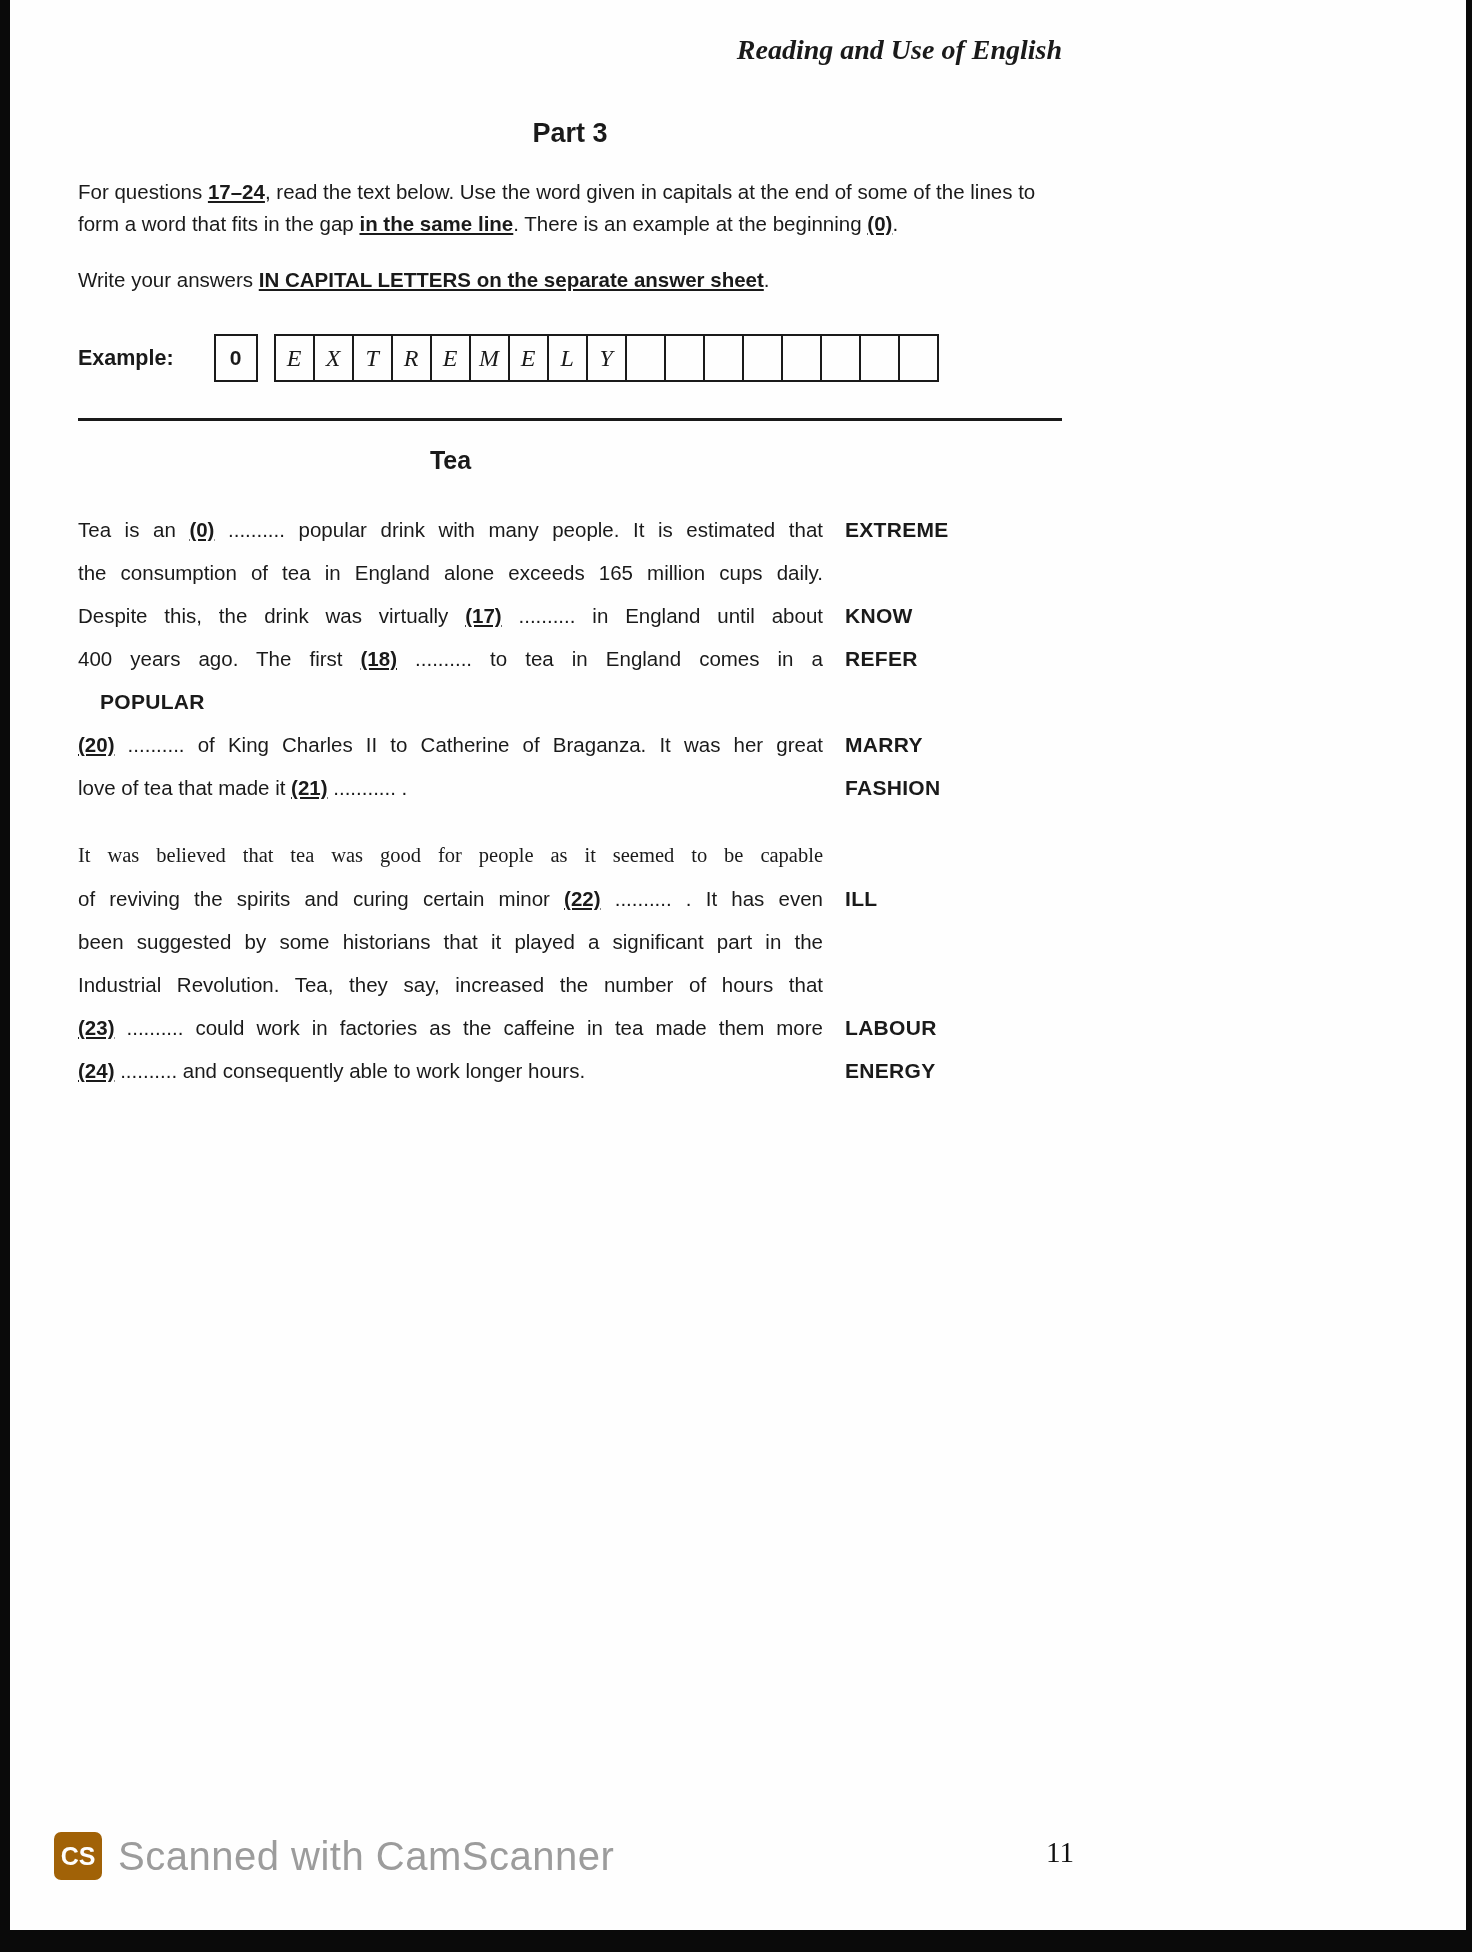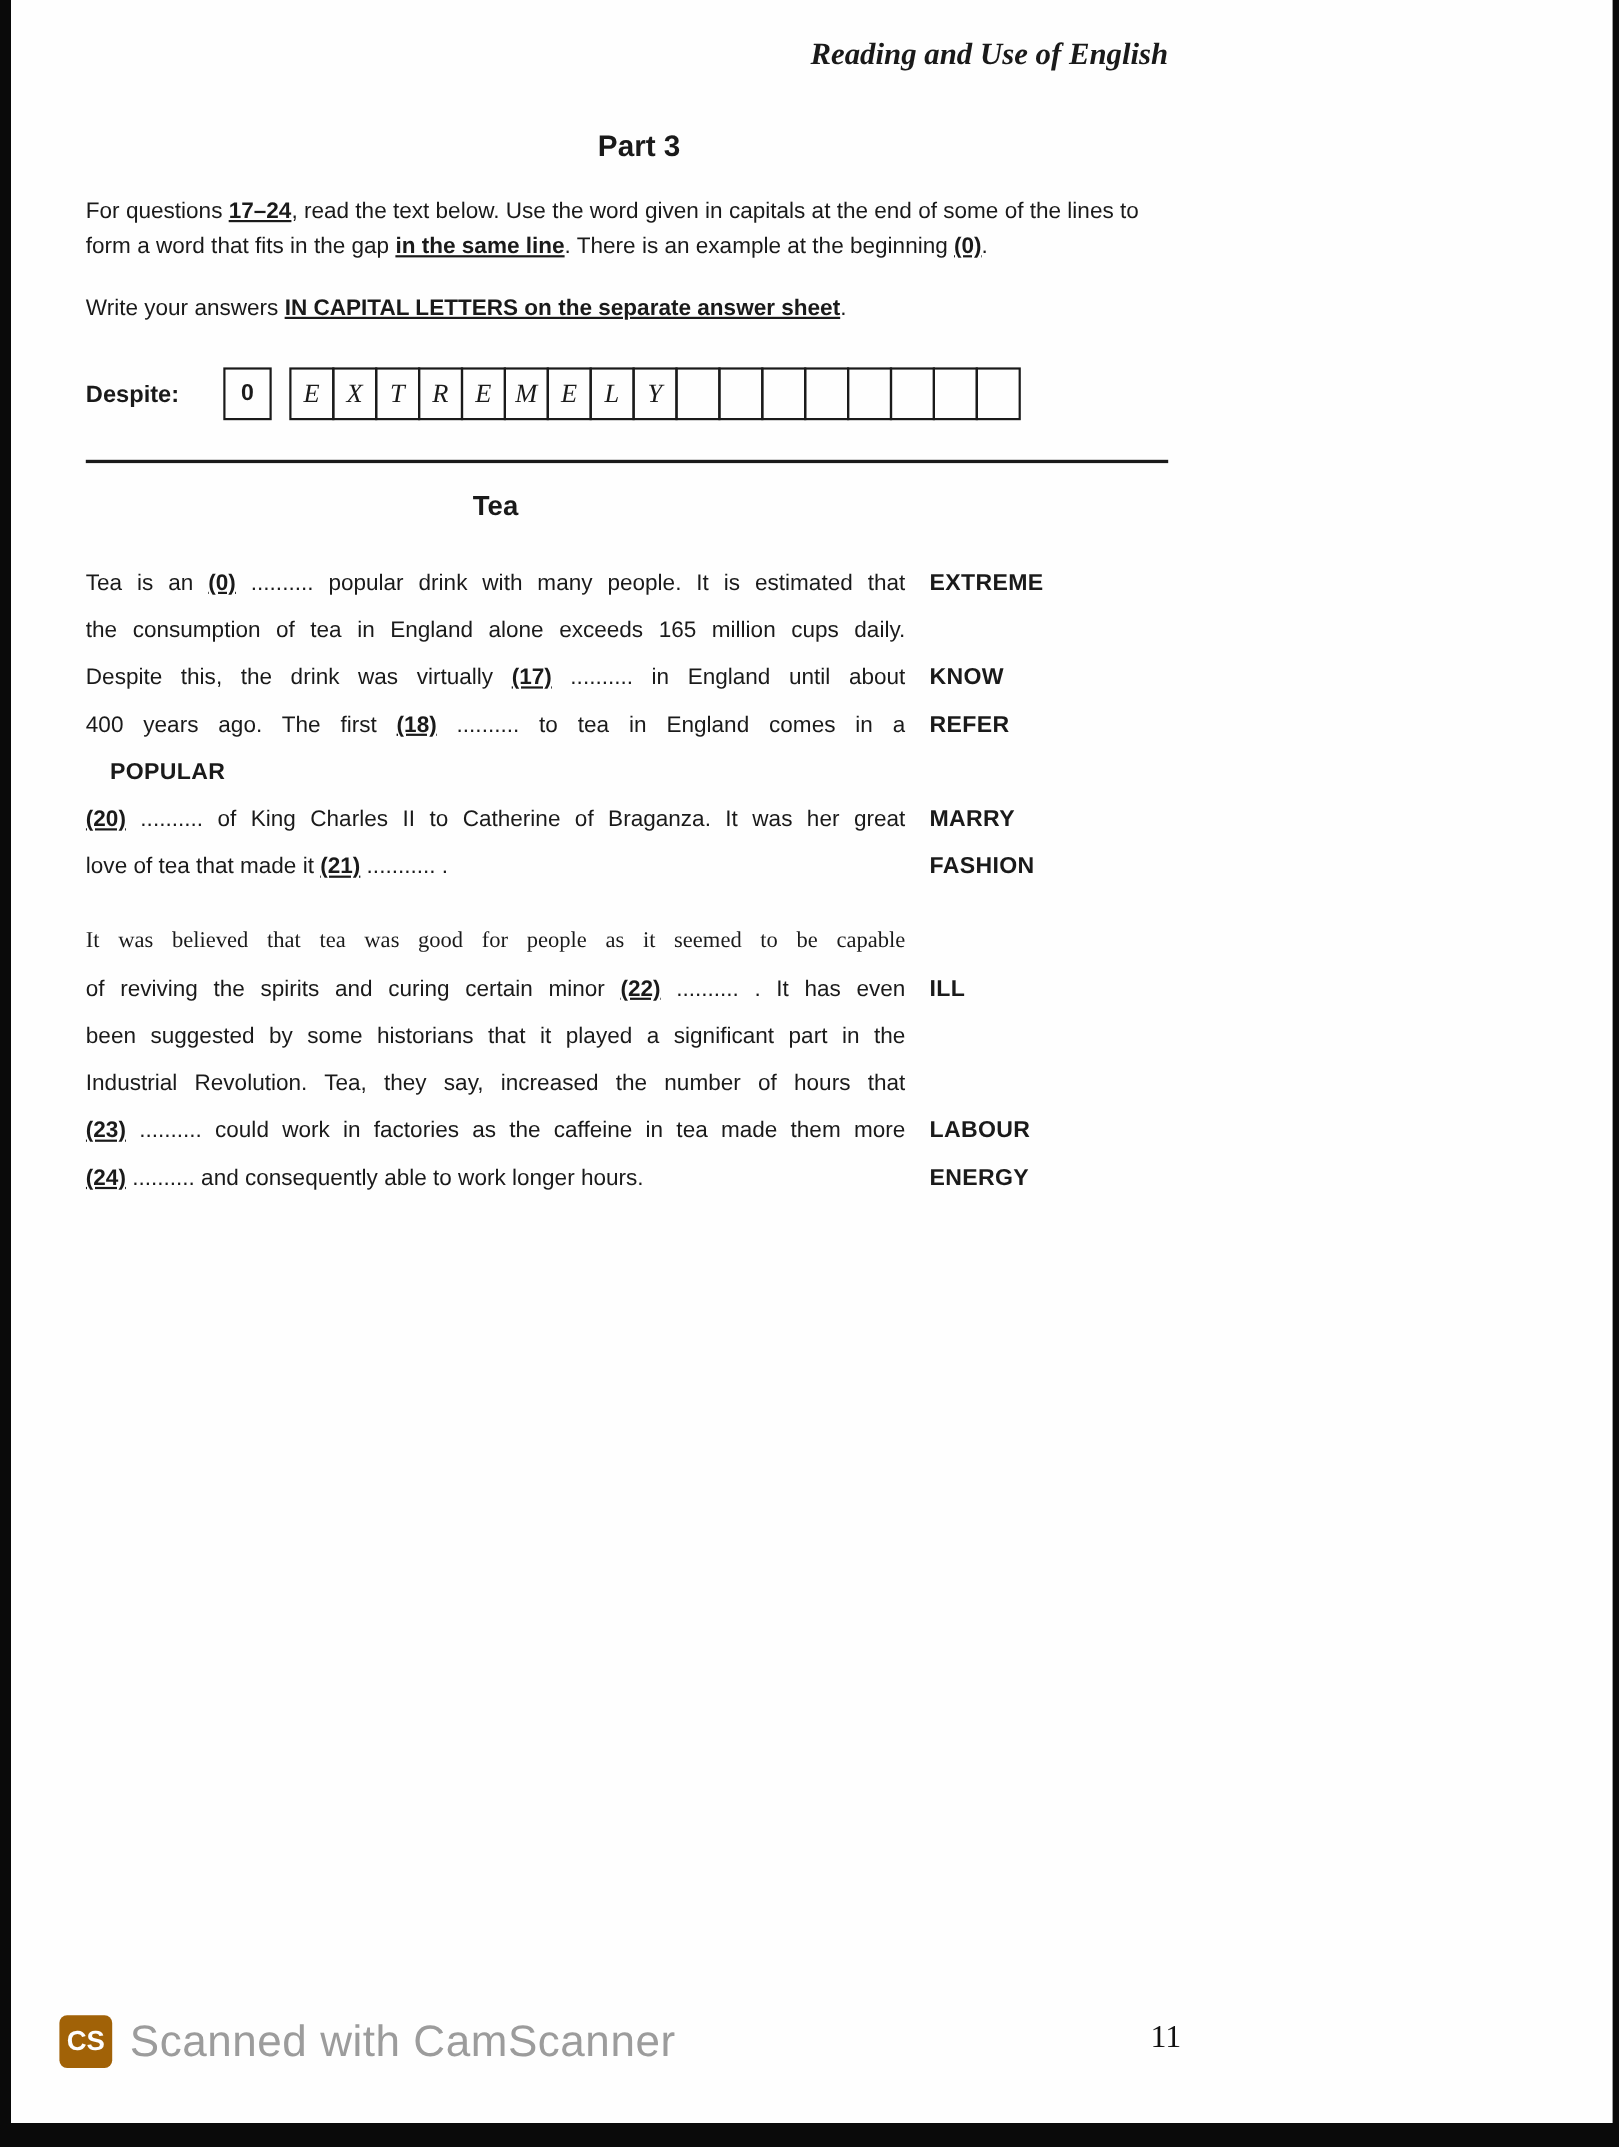--- a/index.html
+++ b/index.html
@@ -26,21 +26,21 @@
     width: 984px;
     text-align: right;
     font-family: "Liberation Serif", serif;
     font-style: italic;
     font-weight: bold;
     font-size: 28px;
   }
   .part-title {
     position: absolute;
     top: 118px;
-    left: 89px;
+    left: 78px;
     width: 984px;
     text-align: center;
     font-weight: bold;
     font-size: 27px;
   }
   .instructions {
     position: absolute;
     left: 78px;
     width: 988px;
     margin: 0;
@@ -169,21 +169,21 @@
   <div class="edge bottom"></div>
 
   <div class="header-italic">Reading and Use of English</div>
 
   <div class="part-title">Part 3</div>
 
   <p class="instructions p1"><span>For questions </span><span class="b">17–24</span><span>, read the text below. Use the word given in capitals at the end of some of the lines to form a word that fits in the gap </span><span class="b">in the same line</span><span>. There is an example at the beginning </span><span class="b">(0)</span><span>.</span></p>
   <p class="instructions p2"><span>Write your answers </span><span class="b">IN CAPITAL LETTERS on the separate answer sheet</span><span>.</span></p>
 
   <div class="example-row">
-    <span class="example-label">Despite:</span>
+    <span class="example-label">Example:</span>
     <span class="zero-box">0</span>
     <span class="cells">
         <span class="cell">E</span>
         <span class="cell">X</span>
         <span class="cell">T</span>
         <span class="cell">R</span>
         <span class="cell">E</span>
         <span class="cell">M</span>
         <span class="cell">E</span>
         <span class="cell">L</span>

